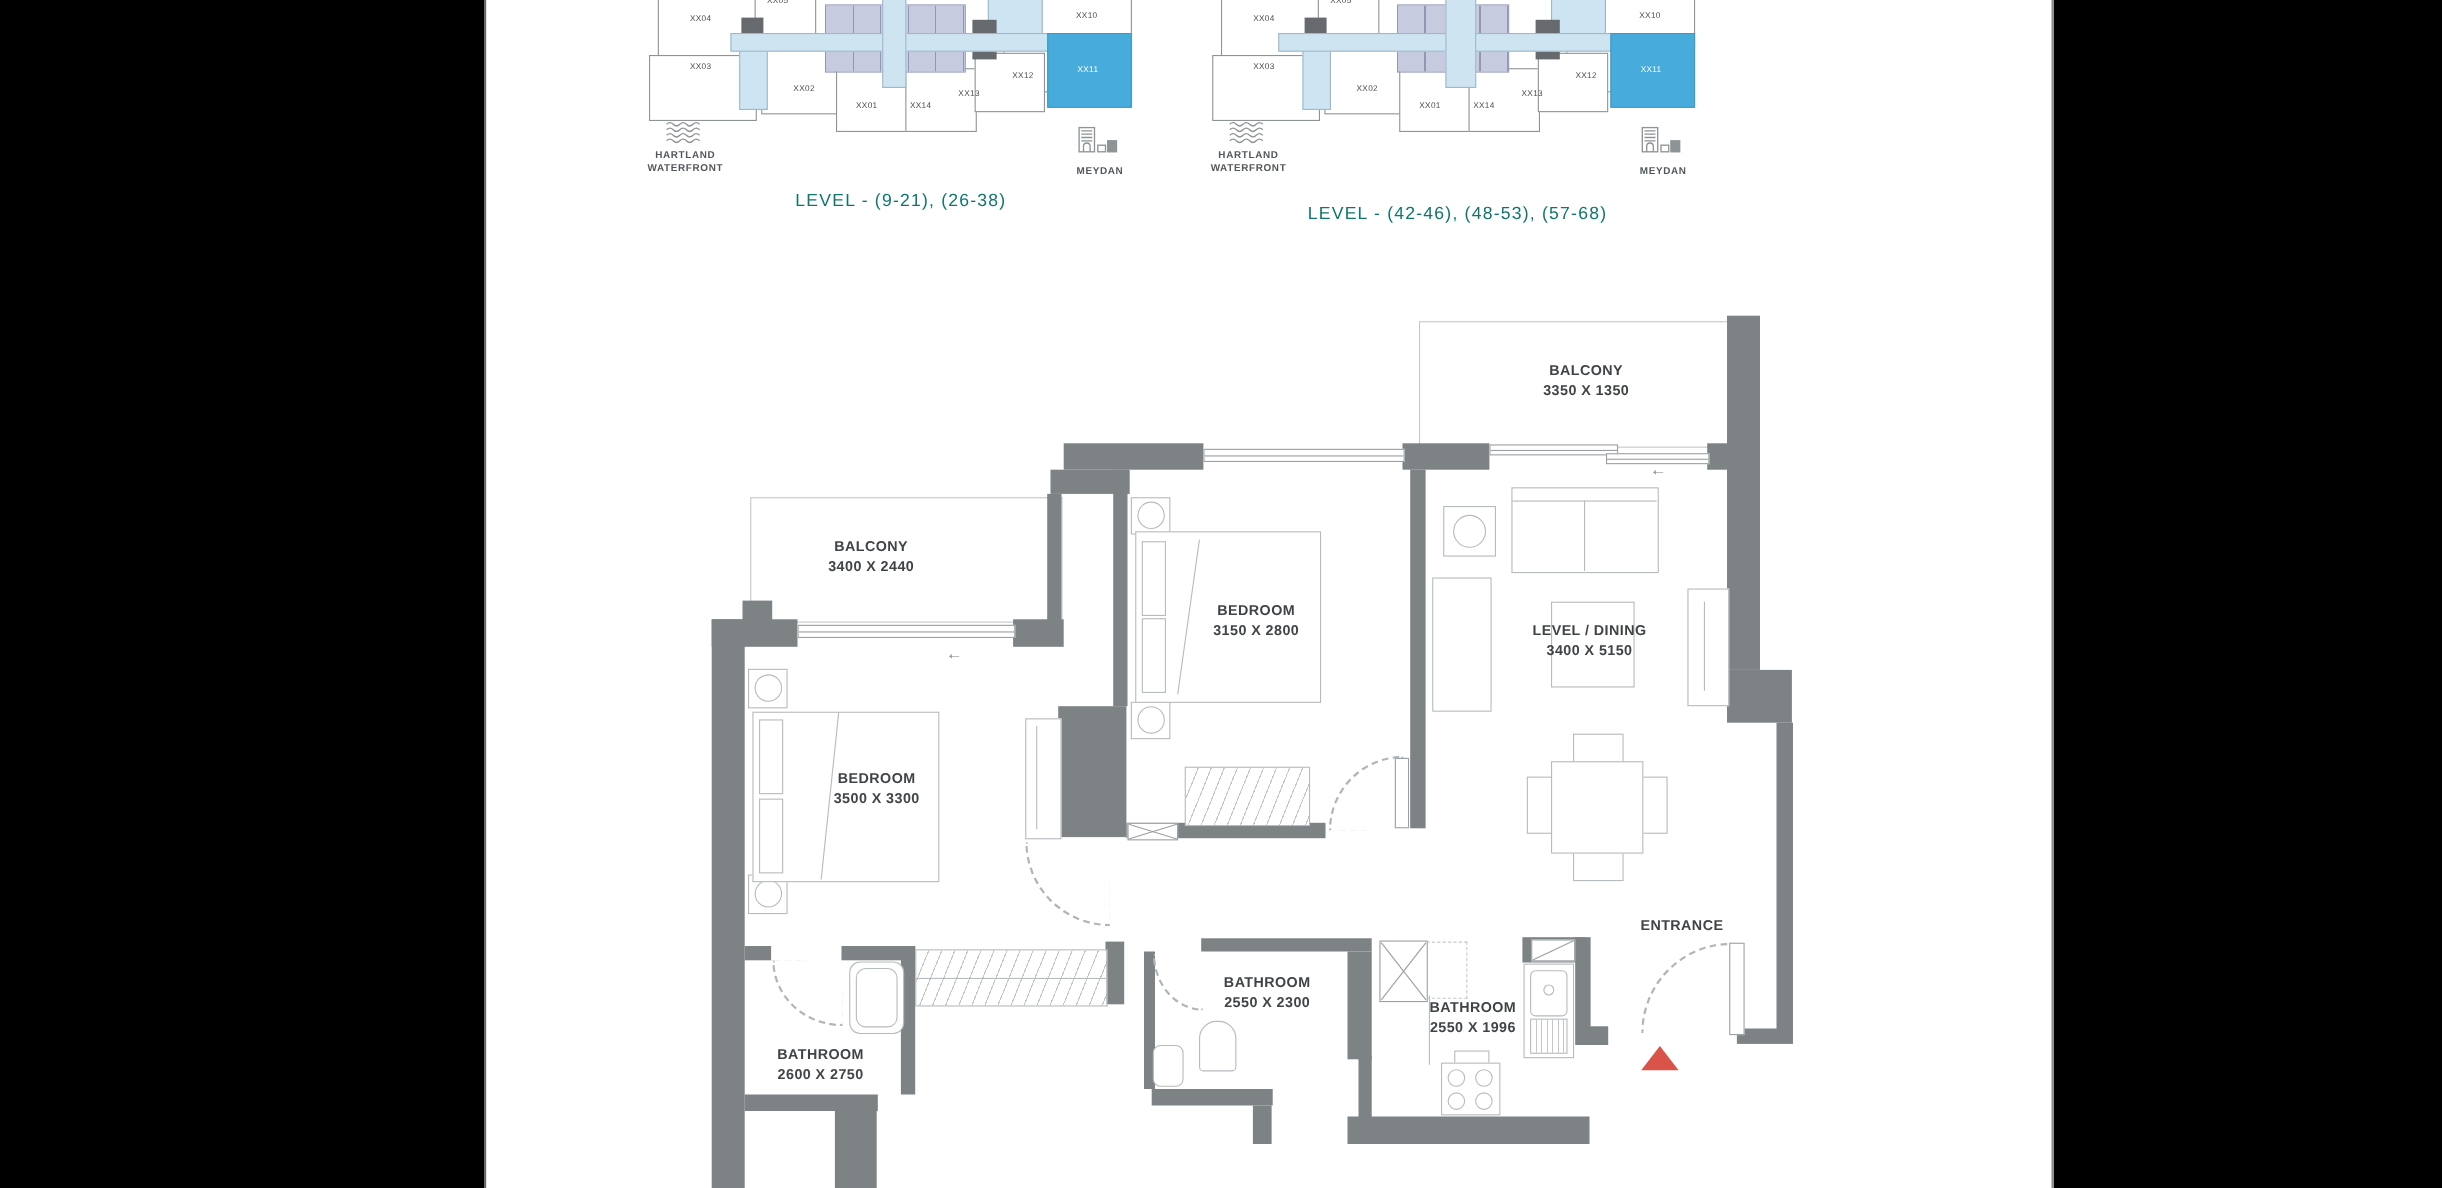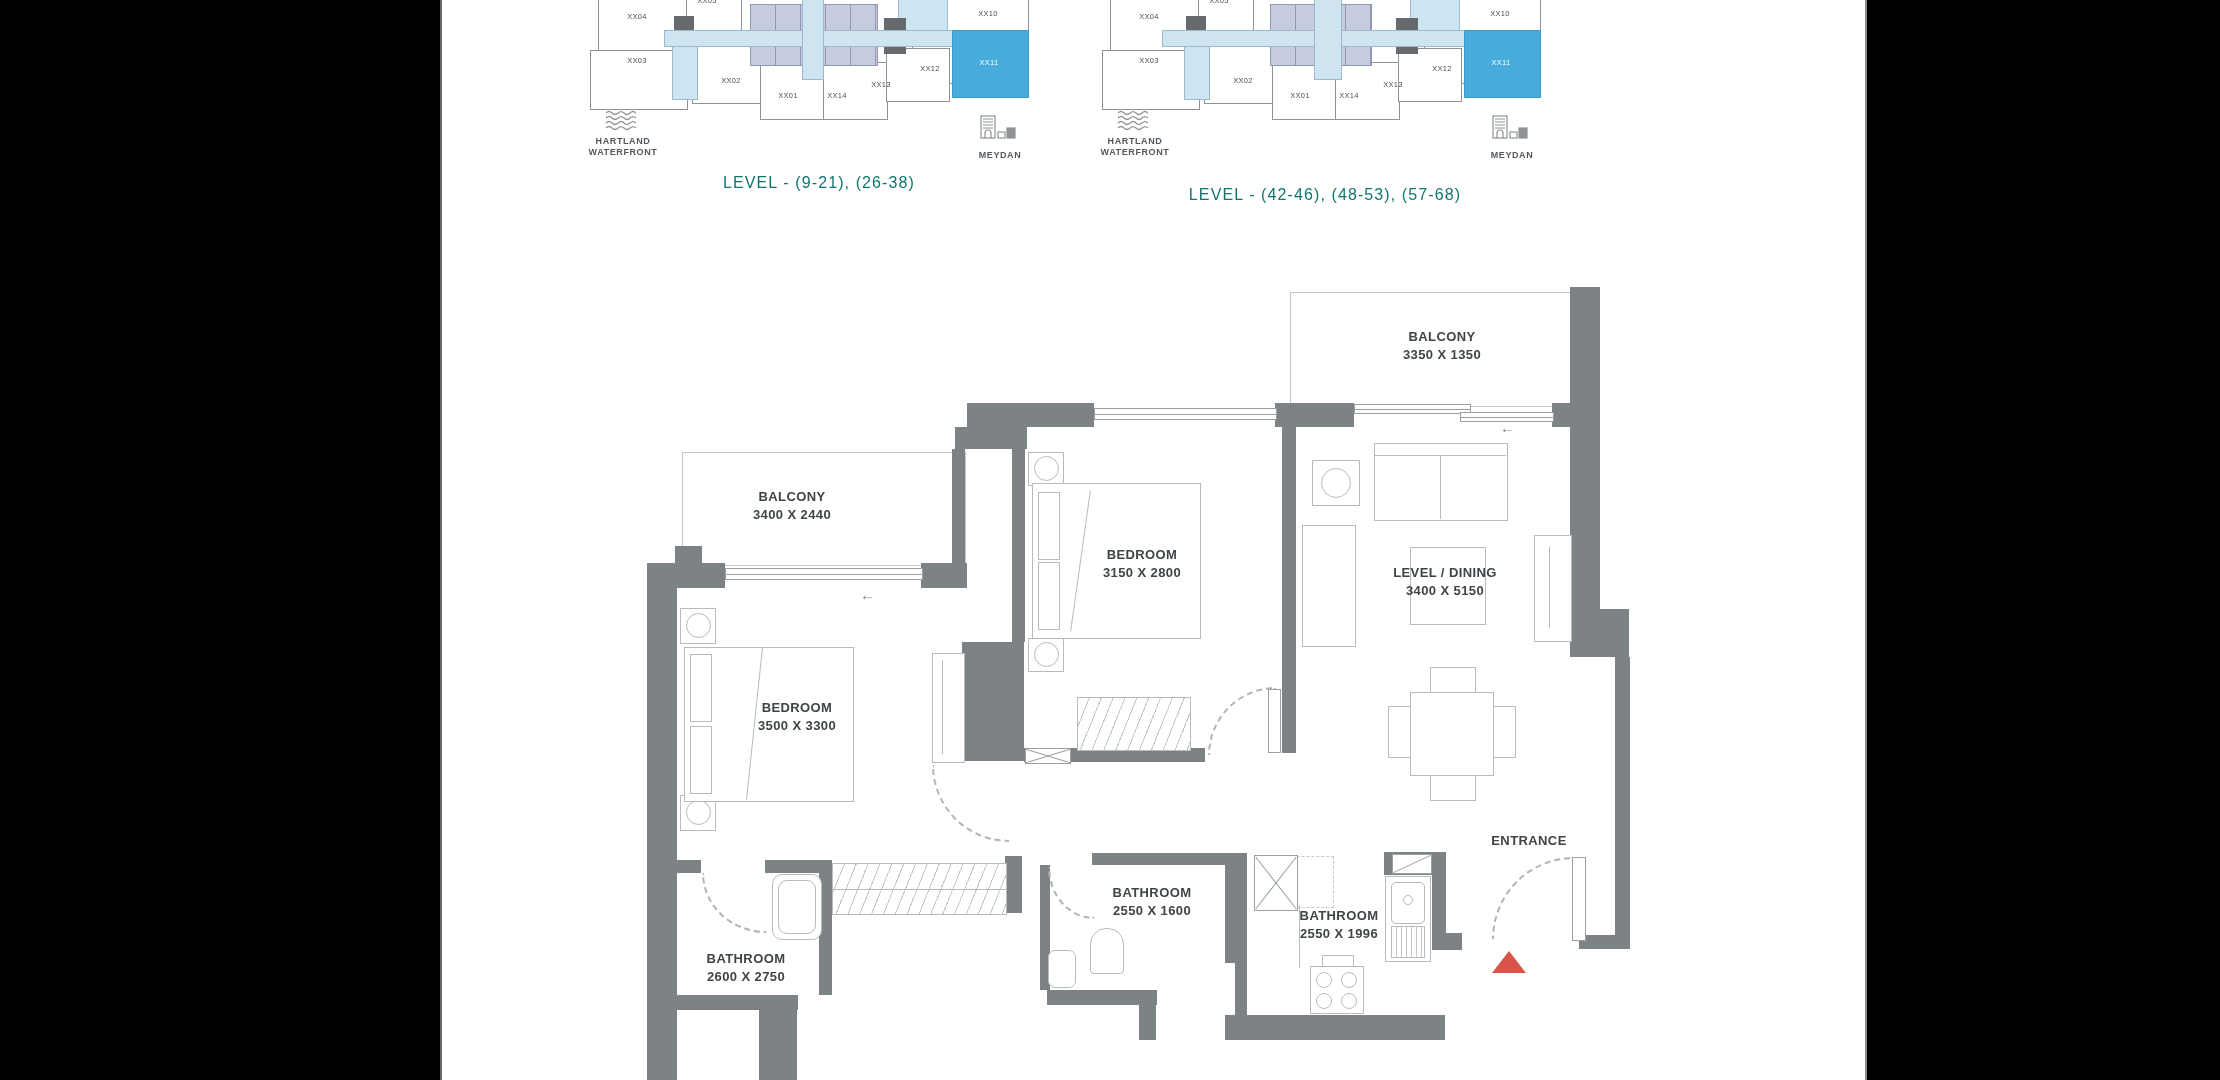--- a/index.html
+++ b/index.html
@@ -303,21 +303,21 @@
     <div class="rlbl" style="left:1443px;top:564px;">
       <div>LEVEL / DINING</div>
       <div>3400 X 5150</div>
     </div>
     <div class="rlbl" style="left:795px;top:699px;">
       <div>BEDROOM</div>
       <div>3500 X 3300</div>
     </div>
     <div class="rlbl" style="left:1150px;top:884px;">
       <div>BATHROOM</div>
-      <div>2550 X 1600</div>
+      <div>2550 X 2300</div>
     </div>
     <div class="rlbl" style="left:1337px;top:907px;">
       <div>BATHROOM</div>
       <div>2550 X 1996</div>
     </div>
     <div class="rlbl" style="left:744px;top:950px;">
       <div>BATHROOM</div>
       <div>2600 X 2750</div>
     </div>
     <div class="rlbl" style="left:1527px;top:832px;">ENTRANCE</div>

